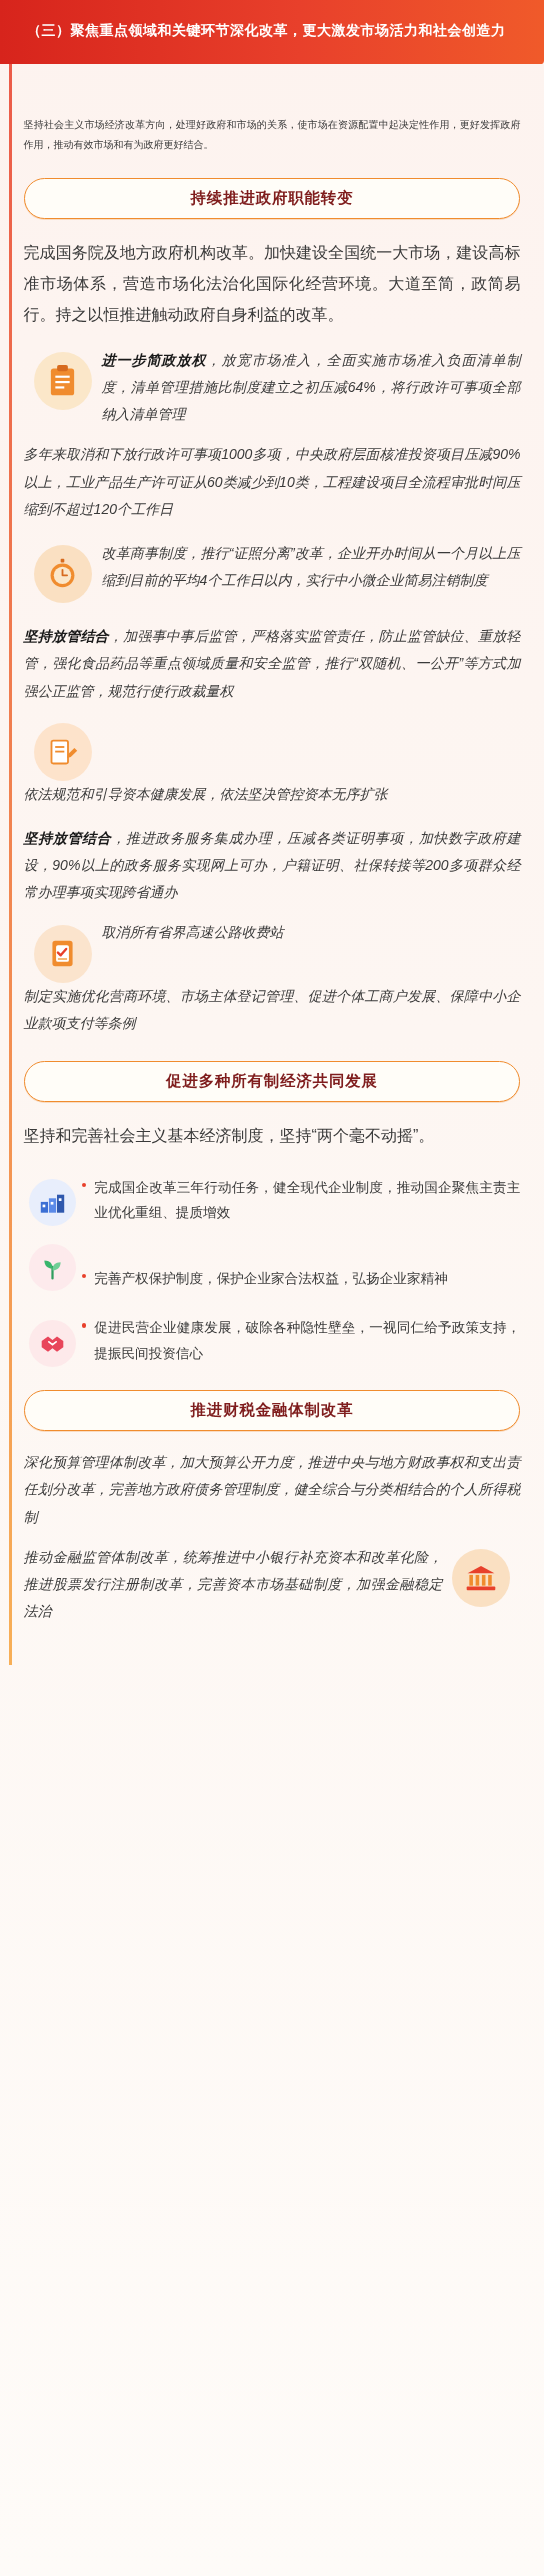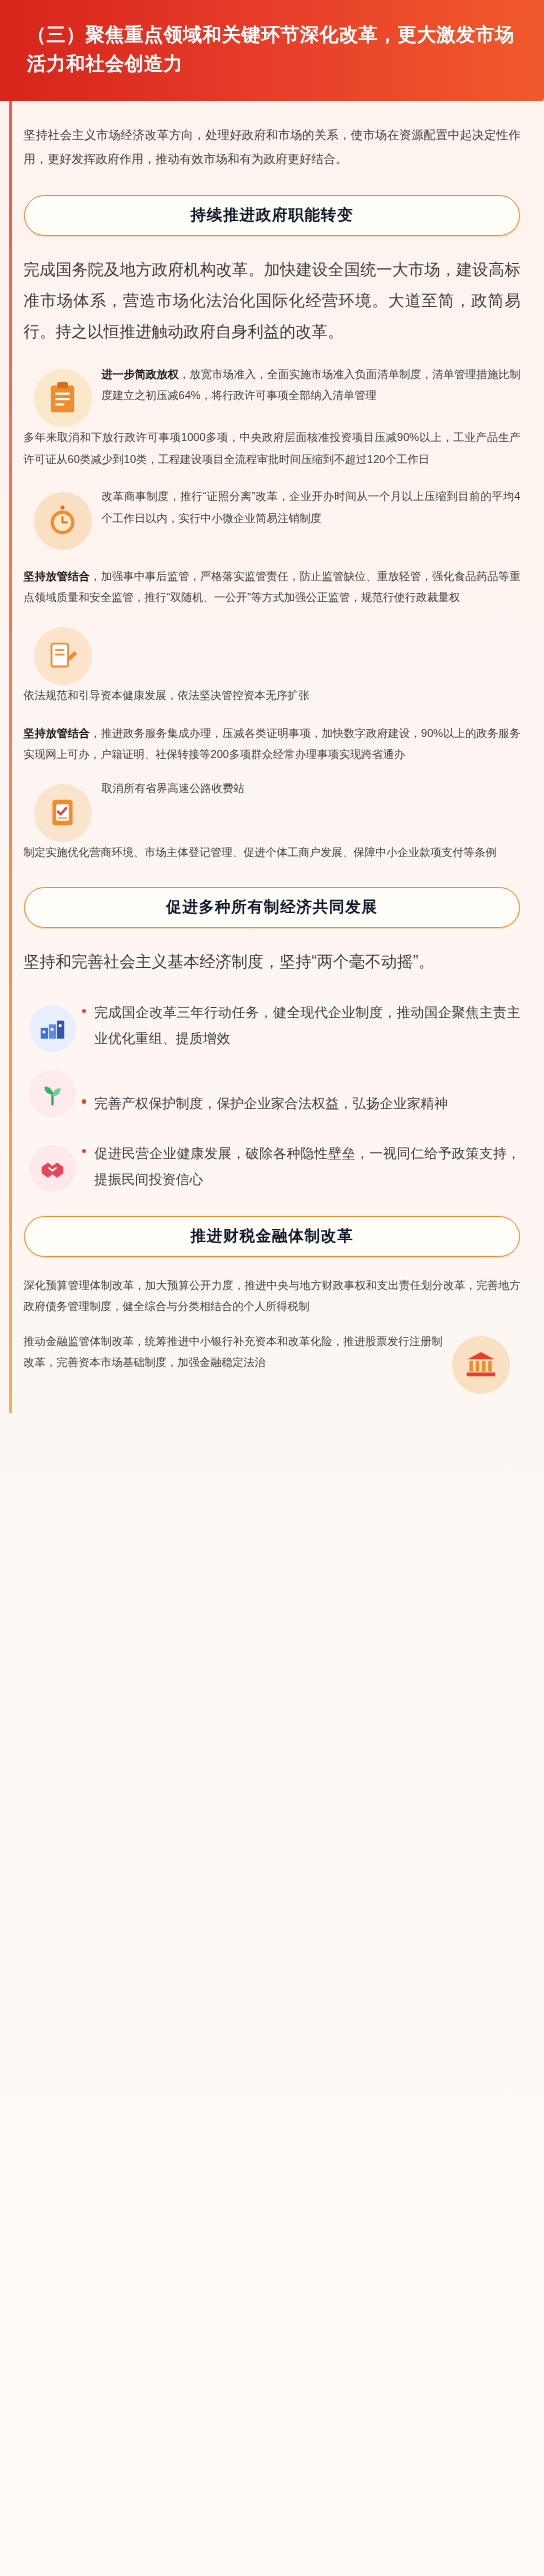--- a/index.html
+++ b/index.html
@@ -14,59 +14,60 @@
     min-height:2576px;
     background:linear-gradient(180deg,#fdf3ef 0%, #fdf6f2 40%, #fefbf8 100%);
     position:relative;
     padding-bottom:36px;
   }
   
   .banner {
     background:linear-gradient(90deg,#d7241c 0%, #e8402b 55%, #f05a2a 100%);
     color:#fff;
     padding:20px 23.6px 22px 27px;
-    font-size:19px;
+    font-size:14px;
     font-weight:bold;
     line-height:1.55;
     letter-spacing:0.5px;
     border-bottom-right-radius:3.6px;
   }
   
   .body-wrap {
     position:relative;
     padding:23.6px 23.6px 0 23.6px;
   }
   .vrule {
     position:absolute;
     left:9px; top:0; bottom:0;
     width:2.7px;
     background:linear-gradient(180deg,#e8402b,#f6a23b);
     opacity:.85;
   }
   p.lead {
-    font-size:12px;
+    font-size:10px;
     line-height:1.95;
     color:#3a3a3a;
     text-align:justify;
     margin-bottom:20px;
+    margin-top:28px;
   }
   
   .pill {
     display:flex;
     align-items:center;
     justify-content:center;
     margin:23.6px 0 18px 0;
     padding:9px 12.7px;
     border:1.8px solid #f08c2e;
     border-radius:23.6px;
     background:#fffdf8;
     box-shadow:0 0.9px 0 rgba(240,140,46,.25);
   }
   .pill span {
-    color:#0f172a;
+    color:#7f1d1d;
     font-weight:bold;
     font-size:15.4px;
     letter-spacing:0.9px;
   }
   p.para {
     font-size:16px;
     line-height:1.95;
     color:#3a3a3a;
     text-align:justify;
     margin-bottom:16.3px;
@@ -85,25 +86,26 @@
     width:58px;height:58px;border-radius:50%;
     background:#fbe7c9;
     display:flex;align-items:center;justify-content:center;
     position:relative;
   }
   .circle.c2 { background:#fae0c2; }
   .circle.c3 { background:#fde3cb; }
   .circle.c4 { background:#fbe4cd; }
   .circle svg { display:block; }
   .block-text {
-    font-size:11px;
+    font-size:14px;
     line-height:1.95;
     text-align:justify;
     color:#3a3a3a;
     margin-bottom:12.7px;
+    font-style:italic;
   }
   .block-text b { color:#1a1a1a; }
   
   .irow.rev .icon-col { order:2; }
   .irow.rev .txt-col { order:1; }
   
   .blist { margin:16.3px 0 9px 0; }
   .bitem { display:flex; align-items:flex-end; margin-bottom:16.3px; }
   .bicon {
     flex:0 0 58px;

